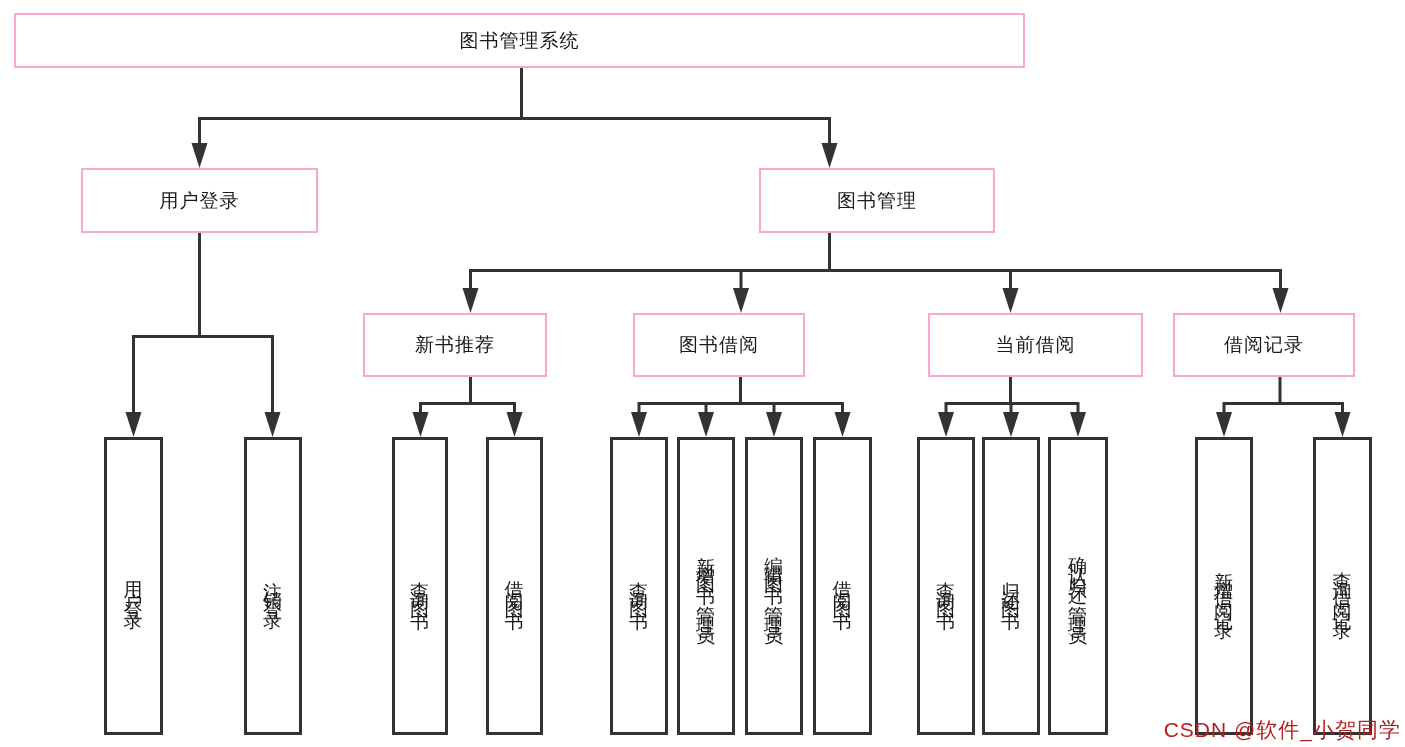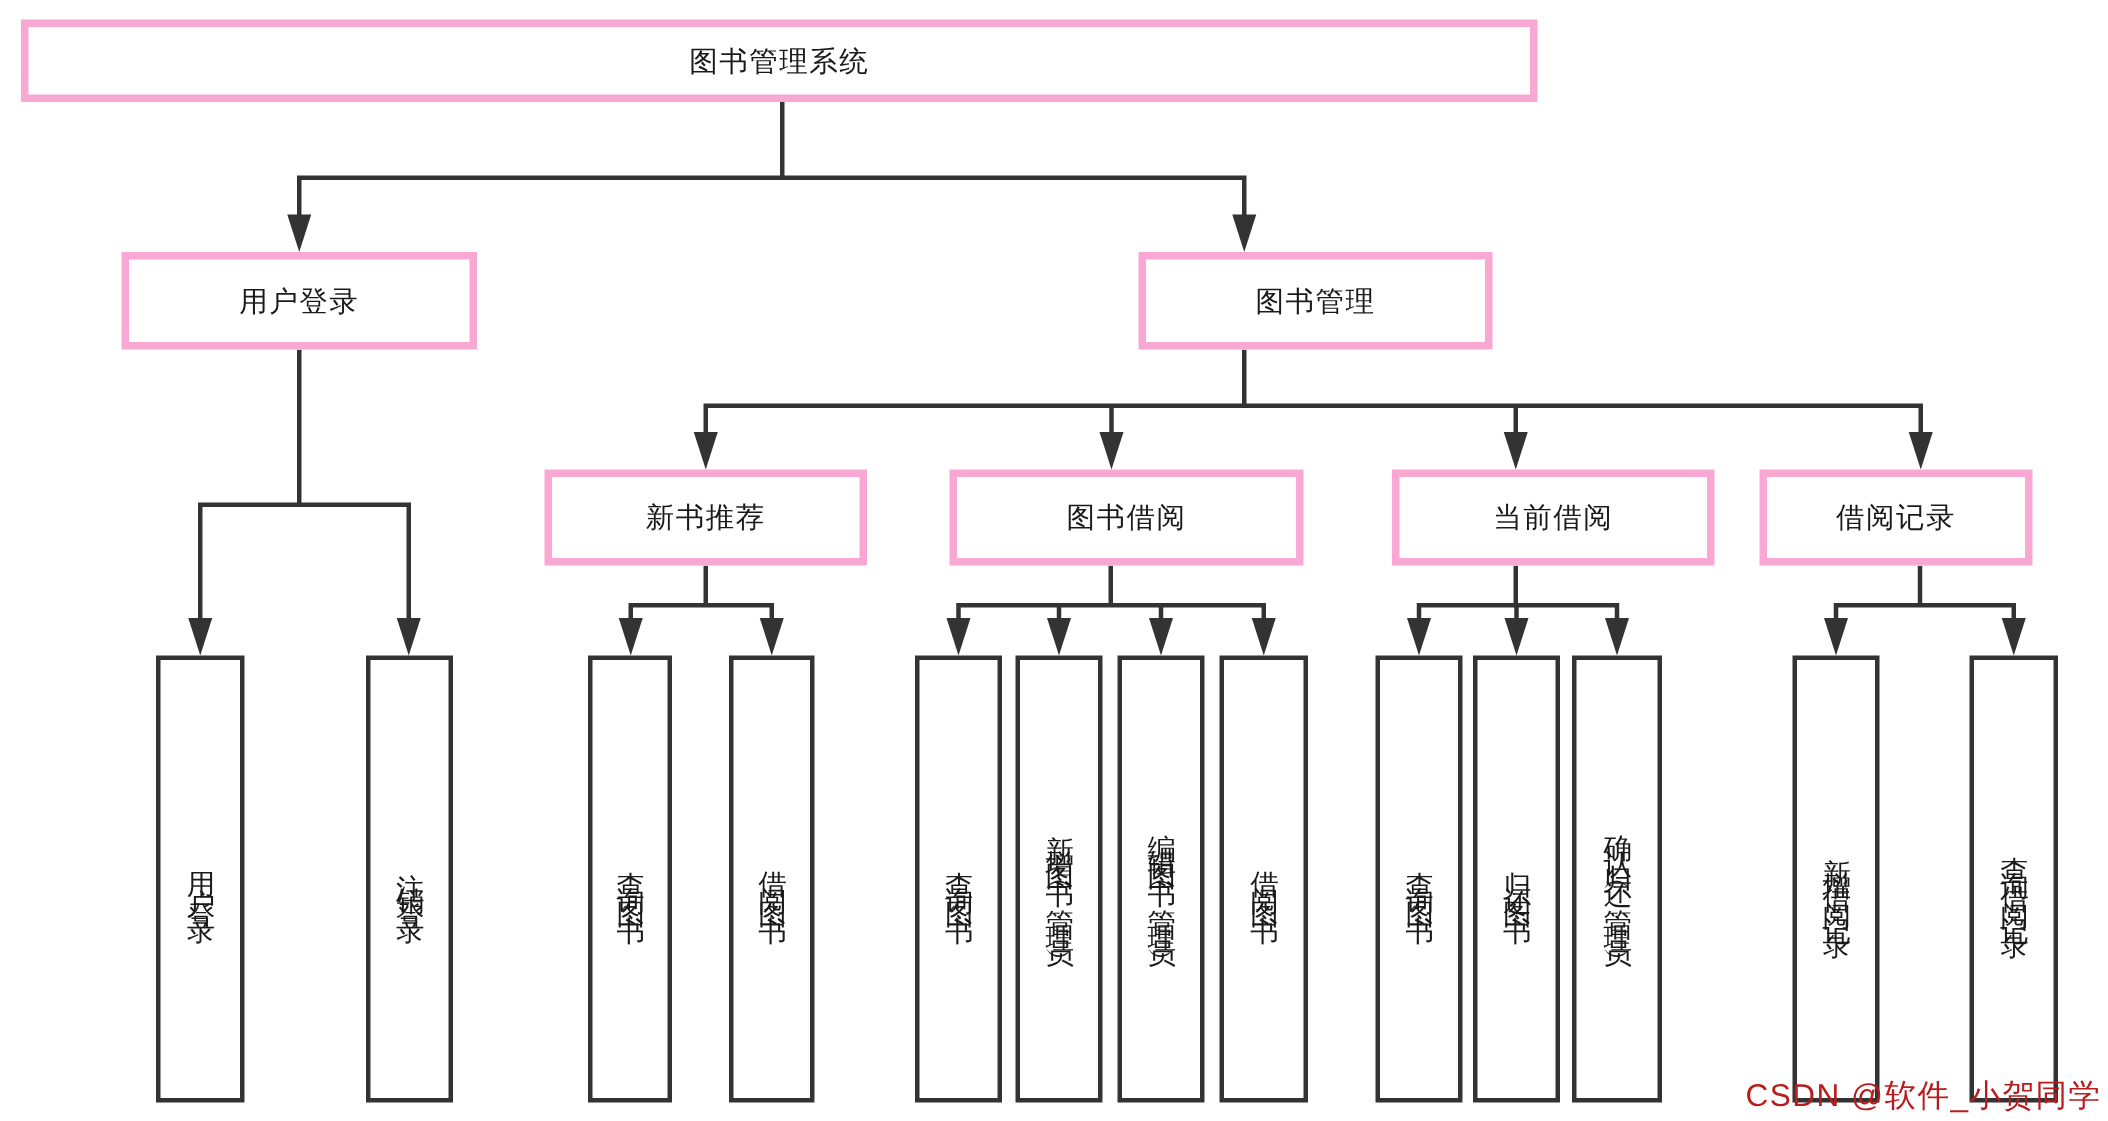--- a/index.html
+++ b/index.html
@@ -12,21 +12,21 @@
     overflow: hidden;
   }
   .connectors {
     position: absolute;
     left: 0; top: 0;
     width: 1405px; height: 747px;
   }
   .node {
     position: absolute;
     box-sizing: border-box;
-    border: 5px solid #f9a8d4;
+    border: 2px solid #f9a8d4;
     background: #ffffff;
     display: flex;
     align-items: center;
     justify-content: center;
     color: #1a1a1a;
     font-size: 19px;
     letter-spacing: 1px;
   }
   .leaf {
     position: absolute;
@@ -104,22 +104,22 @@
       <polygon points="1216,412 1232,412 1224,437"></polygon>
       <polygon points="1334.5,412 1350.5,412 1342.5,437"></polygon>
     </g>
   </svg>
 
   <div class="node" style="left:14px; top:13px; width:1011px; height:55px;">图书管理系统</div>
 
   <div class="node" style="left:81px; top:168px; width:237px; height:65px;">用户登录</div>
   <div class="node" style="left:711px; top:168px; width:236px; height:65px;margin-left:48px;">图书管理</div>
 
-  <div class="node" style="left:363px; top:313px; width:215px; height:64px;">新书推荐</div>
-  <div class="node" style="left:633px; top:313px; width:236px; height:64px;">图书借阅</div>
+  <div class="node" style="left:363px; top:313px; width:184px; height:64px;">新书推荐</div>
+  <div class="node" style="left:633px; top:313px; width:172px; height:64px;">图书借阅</div>
   <div class="node" style="left:928px; top:313px; width:215px; height:64px;">当前借阅</div>
   <div class="node" style="left:1173px; top:313px; width:182px; height:64px;">借阅记录</div>
 
   <div class="leaf" style="left:104px; top:437px; width:59px; height:298px;">
     <span>用户登录</span>
   </div>
   <div class="leaf" style="left:244px; top:437px; width:58px; height:298px;">
     <span>注销登录</span>
   </div>
 

